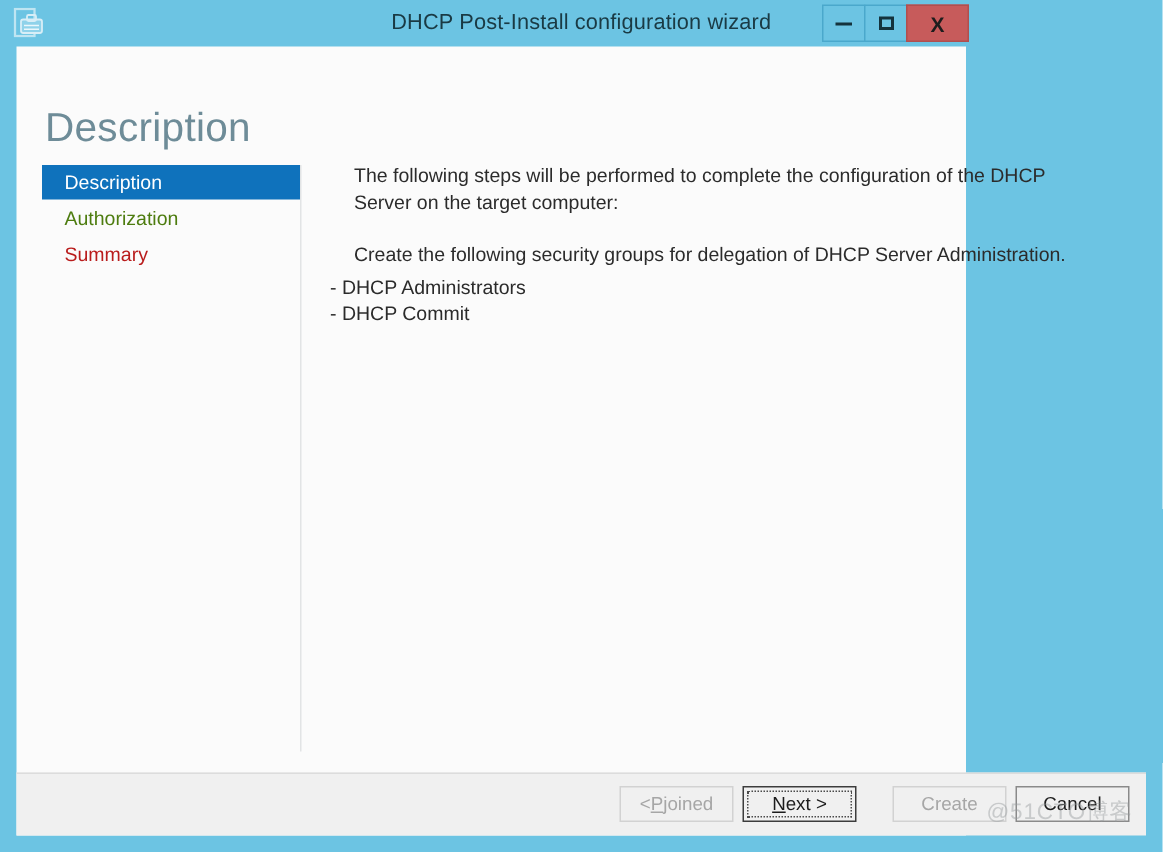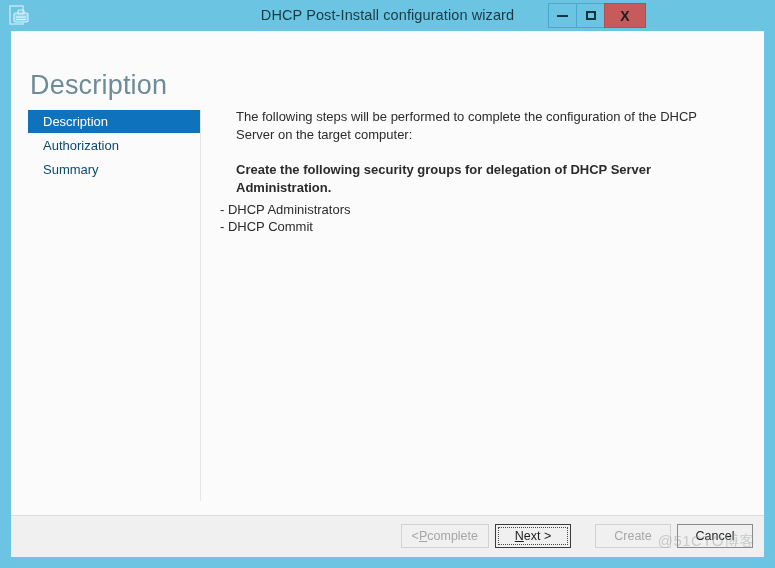--- a/index.html
+++ b/index.html
@@ -84,21 +84,21 @@
     font-size: 14px;
     font-weight: bold;
     color: #1d1d1d;
     line-height: 1;
   }
 
   
   .client {
     position: absolute;
     left: 11px; top: 31px;
-    width: 753px;
+    width: 633px;
     height: 526px;
     background: #fbfbfb;
     box-sizing: border-box;
   }
 
   
   .page-title {
     position: absolute;
     left: 19px;
     top: 21px;
@@ -113,31 +113,31 @@
     position: absolute;
     left: 17px;
     top: 79px;
     width: 172px;
   }
   .nav-item {
     height: 23px;
     line-height: 23px;
     padding-left: 15px;
     font-size: 13px;
-    color: #0c4a6e;
+    color: #4d7c0f;
     box-sizing: border-box;
     cursor: default;
     margin-bottom: 1px;
   }
   .nav-item.selected {
     background: #0f72bc;
     color: #ffffff;
   }
   .nav-item.disabled {
-    color: #0c4a6e;
+    color: #b91c1c;
   }
 
   
   .vsep {
     position: absolute;
     left: 189px;
     top: 79px;
     width: 1px;
     height: 391px;
     background: #e2e4e5;
@@ -151,21 +151,20 @@
     width: 518px;
   }
   .para {
     font-size: 13px;
     color: #2b2b2b;
     line-height: 18px;
     margin: 0 0 17px 16px;
   }
   .para.tight {
     margin-bottom: 4px;
-    font-weight: bold;
   }
   .bullet {
     font-size: 13px;
     color: #2b2b2b;
     line-height: 17px;
     margin: 0;
   }
   .bullet-block {
   }
 
@@ -292,21 +291,21 @@
         <p class="bullet">- DHCP Commit</p>
       </div>
     </div>
 
     <div class="footer">
       <div class="footer-buttons">
 
         <div class="btn disabled">
           <span>&lt; </span>
             <span class="accel">P</span>
-            <span>complete</span>
+            <span>joined</span>
         </div>
 
         <span class="gap-sm"></span>
 
         <div class="btn focused">
           <span class="accel">N</span>
             <span>ext &gt;</span>
         </div>
 
         <span class="gap-lg"></span>

